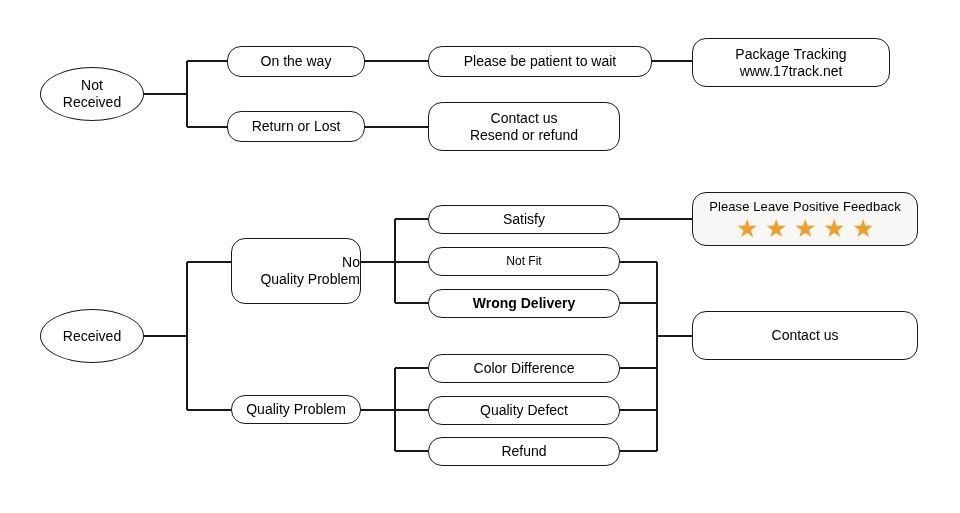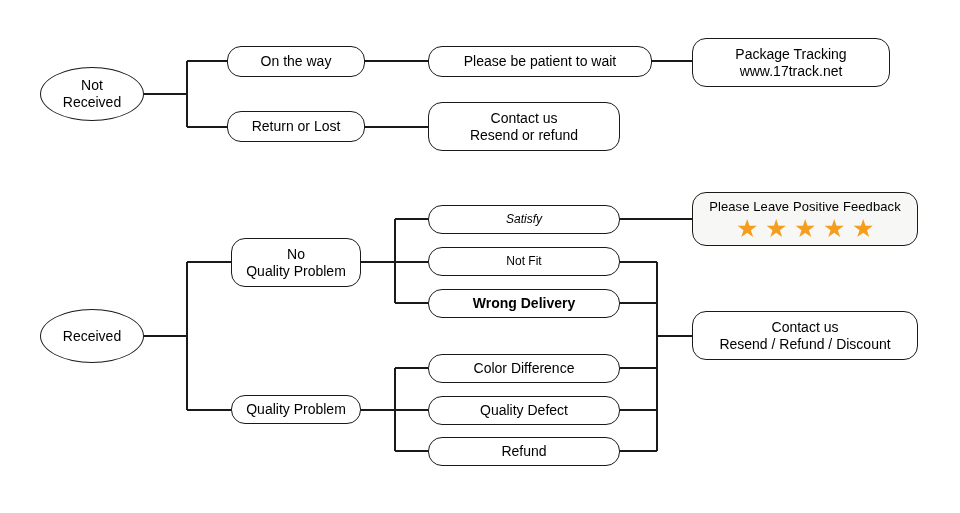--- a/index.html
+++ b/index.html
@@ -106,25 +106,25 @@
     </svg>
 
   <div id="node-layer">
       <div class="node ellipse" style="left: 40px; top: 67px; width: 104px; height: 54px; font-size: 14px;"><span class="ln">Not</span><span class="ln">Received</span></div>
       <div class="node rounded" style="left: 227px; top: 46px; width: 138px; height: 31px; font-size: 14px;"><span class="ln">On the way</span></div>
       <div class="node rounded" style="left: 227px; top: 111px; width: 138px; height: 31px; font-size: 14px;"><span class="ln">Return or Lost</span></div>
       <div class="node rounded" style="left: 428px; top: 46px; width: 224px; height: 31px; font-size: 14px;"><span class="ln">Please be patient to wait</span></div>
       <div class="node rounded" style="left: 428px; top: 102px; width: 192px; height: 49px; font-size: 14px;"><span class="ln">Contact us</span><span class="ln">Resend or refund</span></div>
       <div class="node rounded" style="left: 692px; top: 38px; width: 198px; height: 49px; font-size: 14px;"><span class="ln">Package Tracking</span><span class="ln">www.17track.net</span></div>
       <div class="node ellipse" style="left: 40px; top: 309px; width: 104px; height: 54px; font-size: 14px;"><span class="ln">Received</span></div>
-      <div class="node rounded" style="left: 231px; top: 238px; width: 130px; height: 49px; font-size: 14px;"><span class="ln">No</span><span class="ln">Quality Problem</span></div>
+      <div class="node rounded" style="left: 231px; top: 238px; width: 130px; height: 66px; font-size: 14px; align-items: flex-end;"><span class="ln">No</span><span class="ln">Quality Problem</span></div>
       <div class="node rounded" style="left: 231px; top: 395px; width: 130px; height: 29px; font-size: 14px;"><span class="ln">Quality Problem</span></div>
-      <div class="node rounded" style="left: 428px; top: 205px; width: 192px; height: 29px; font-size: 12px; font-style: italic;"><span class="ln">Satisfy</span></div>
+      <div class="node rounded" style="left: 428px; top: 205px; width: 192px; height: 29px; font-size: 14px;"><span class="ln">Satisfy</span></div>
       <div class="node rounded" style="left: 428px; top: 247px; width: 192px; height: 29px; font-size: 12px;"><span class="ln">Not Fit</span></div>
       <div class="node rounded" style="left: 428px; top: 289px; width: 192px; height: 29px; font-size: 14px; font-weight: bold;"><span class="ln">Wrong Delivery</span></div>
       <div class="node rounded" style="left: 428px; top: 354px; width: 192px; height: 29px; font-size: 14px;"><span class="ln">Color Difference</span></div>
       <div class="node rounded" style="left: 428px; top: 396px; width: 192px; height: 29px; font-size: 14px;"><span class="ln">Quality Defect</span></div>
       <div class="node rounded" style="left: 428px; top: 437px; width: 192px; height: 29px; font-size: 14px;"><span class="ln">Refund</span></div>
-      <div class="node rounded" style="left: 692px; top: 311px; width: 226px; height: 49px; font-size: 14px;"><span class="ln">Contact us</span><span class="ln">Resend / Refund / Discount</span></div>
+      <div class="node rounded" style="left: 692px; top: 311px; width: 226px; height: 49px; font-size: 14px;"><span class="ln">Contact us</span></div>
       <div class="node rounded shaded" style="left: 692px; top: 192px; width: 226px; height: 54px; font-size: 13px;"><span class="ln caption">Please Leave Positive Feedback</span><div class="stars"><span class="star" style="color: rgb(245, 157, 30);">★</span><span class="star" style="color: rgb(245, 157, 30);">★</span><span class="star" style="color: rgb(245, 157, 30);">★</span><span class="star" style="color: rgb(245, 157, 30);">★</span><span class="star" style="color: rgb(245, 157, 30);">★</span></div></div>
     </div>
 
 </div>
 
 </body></html>

